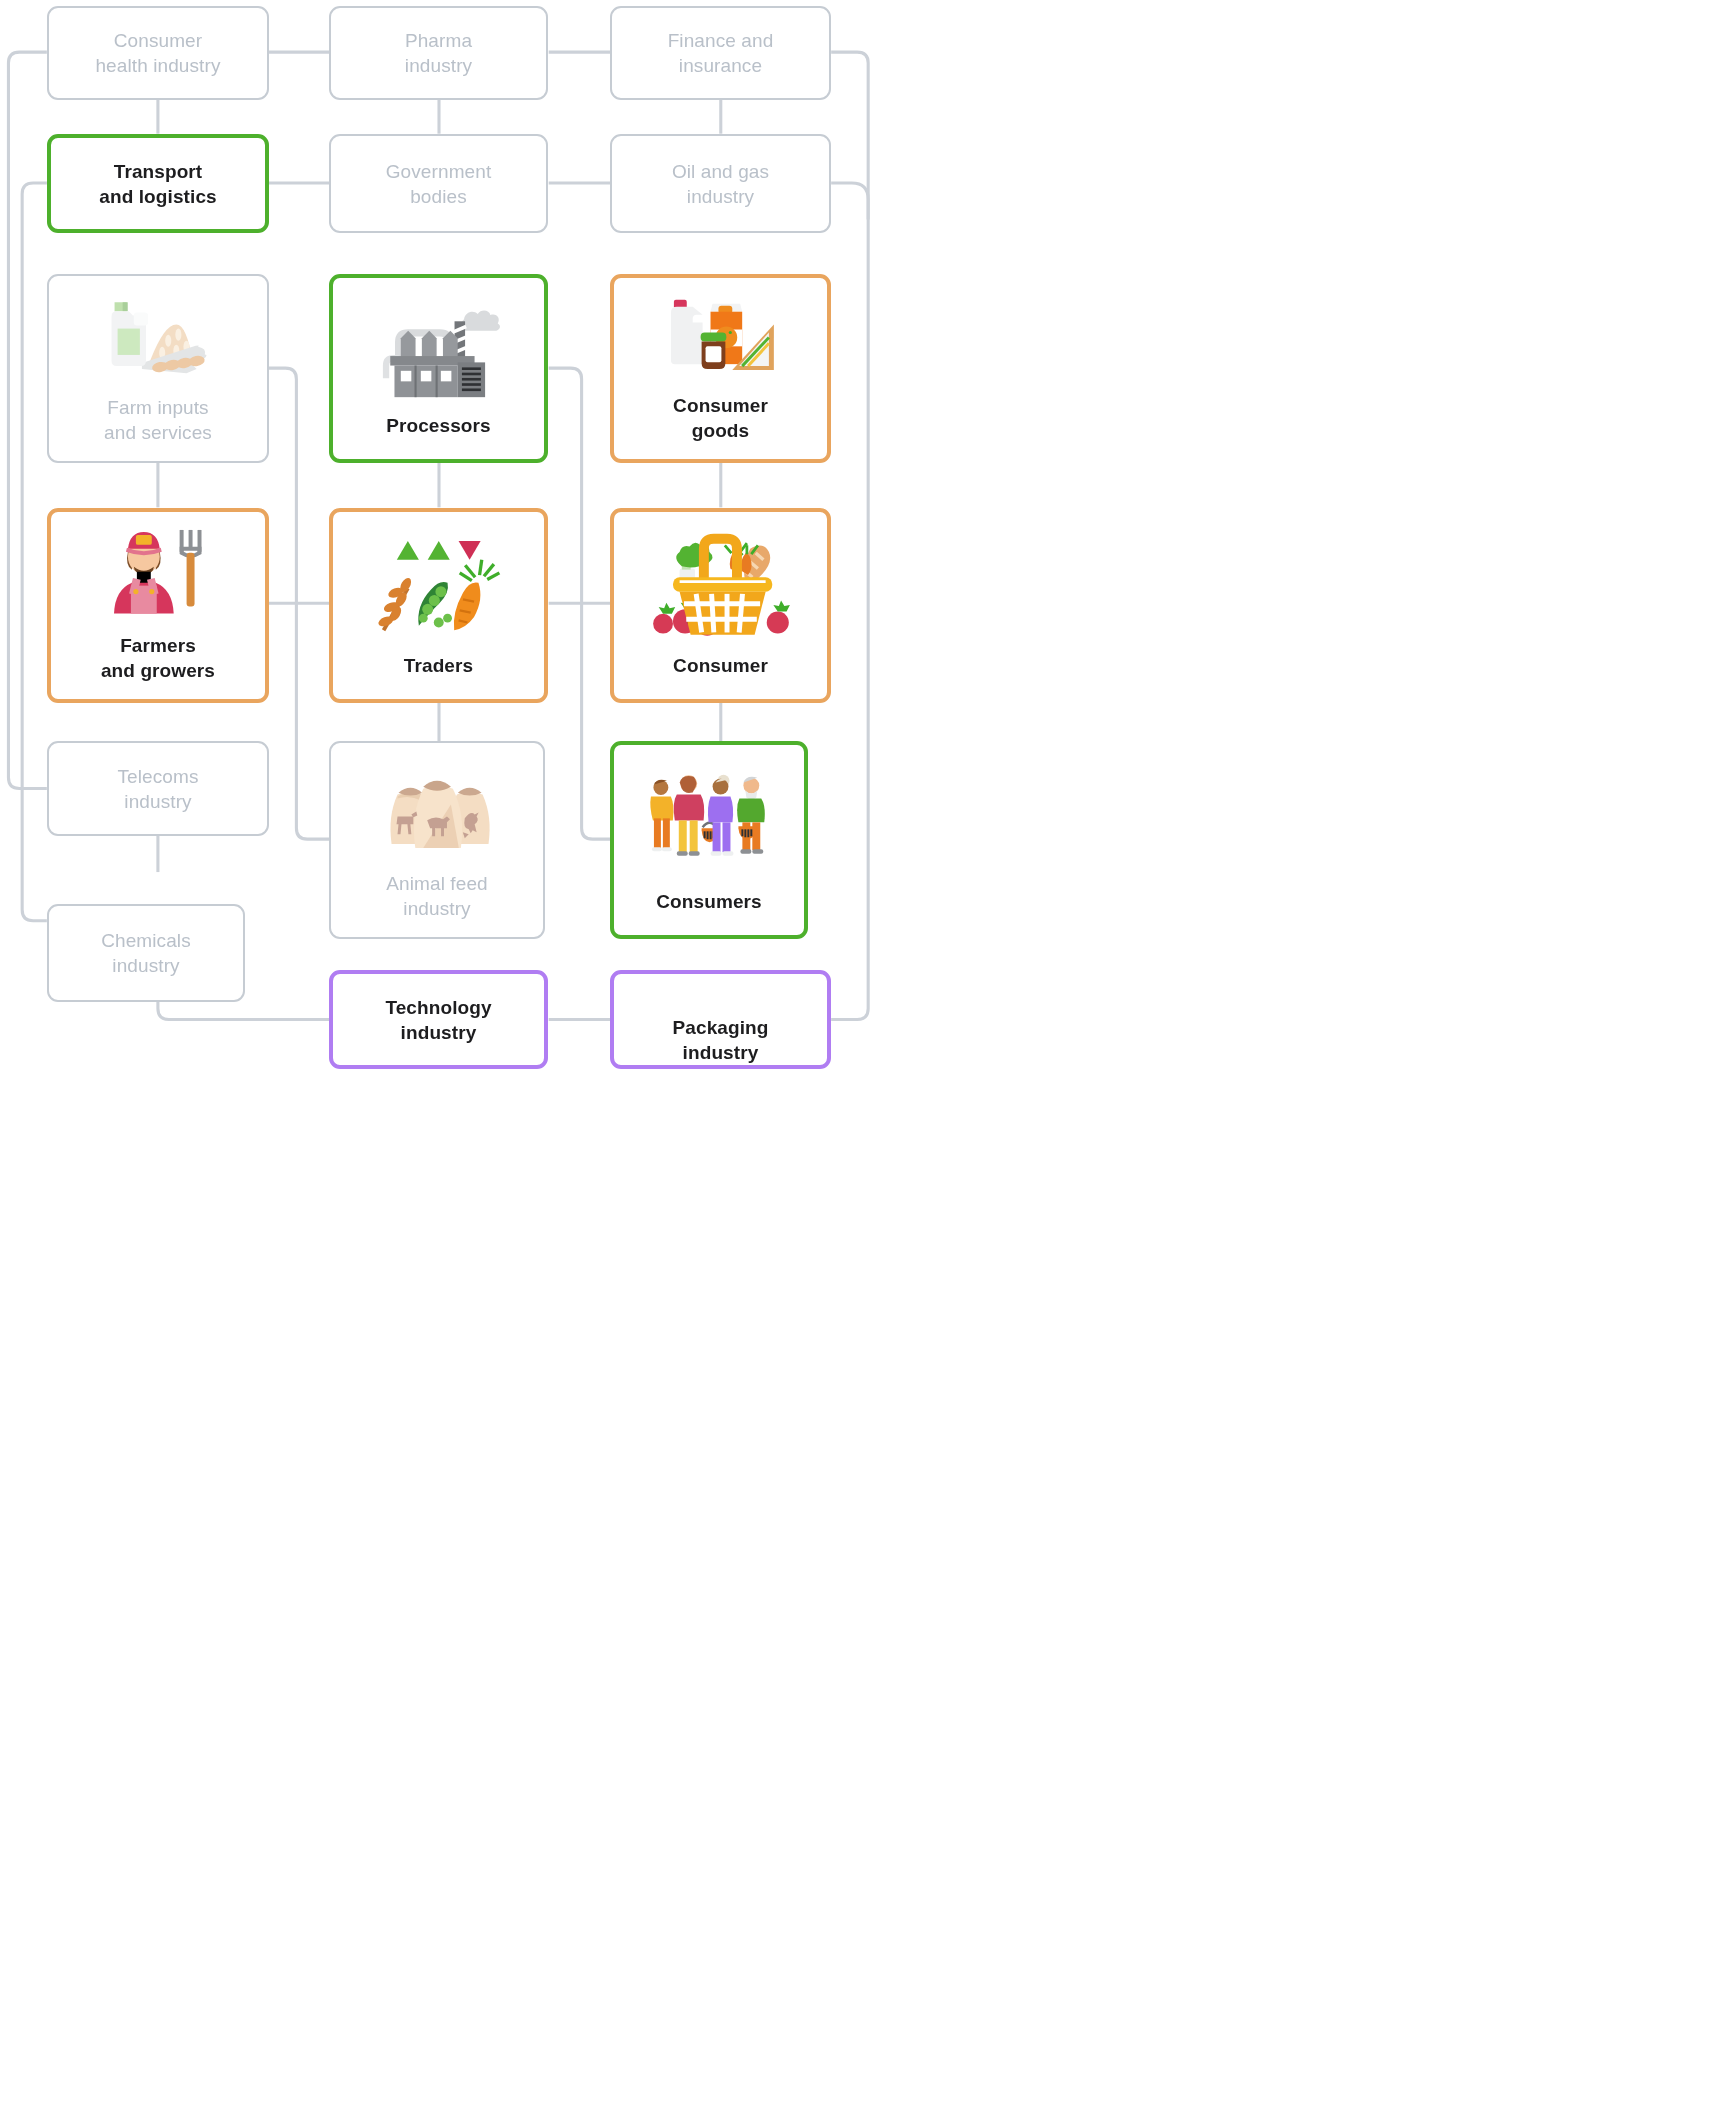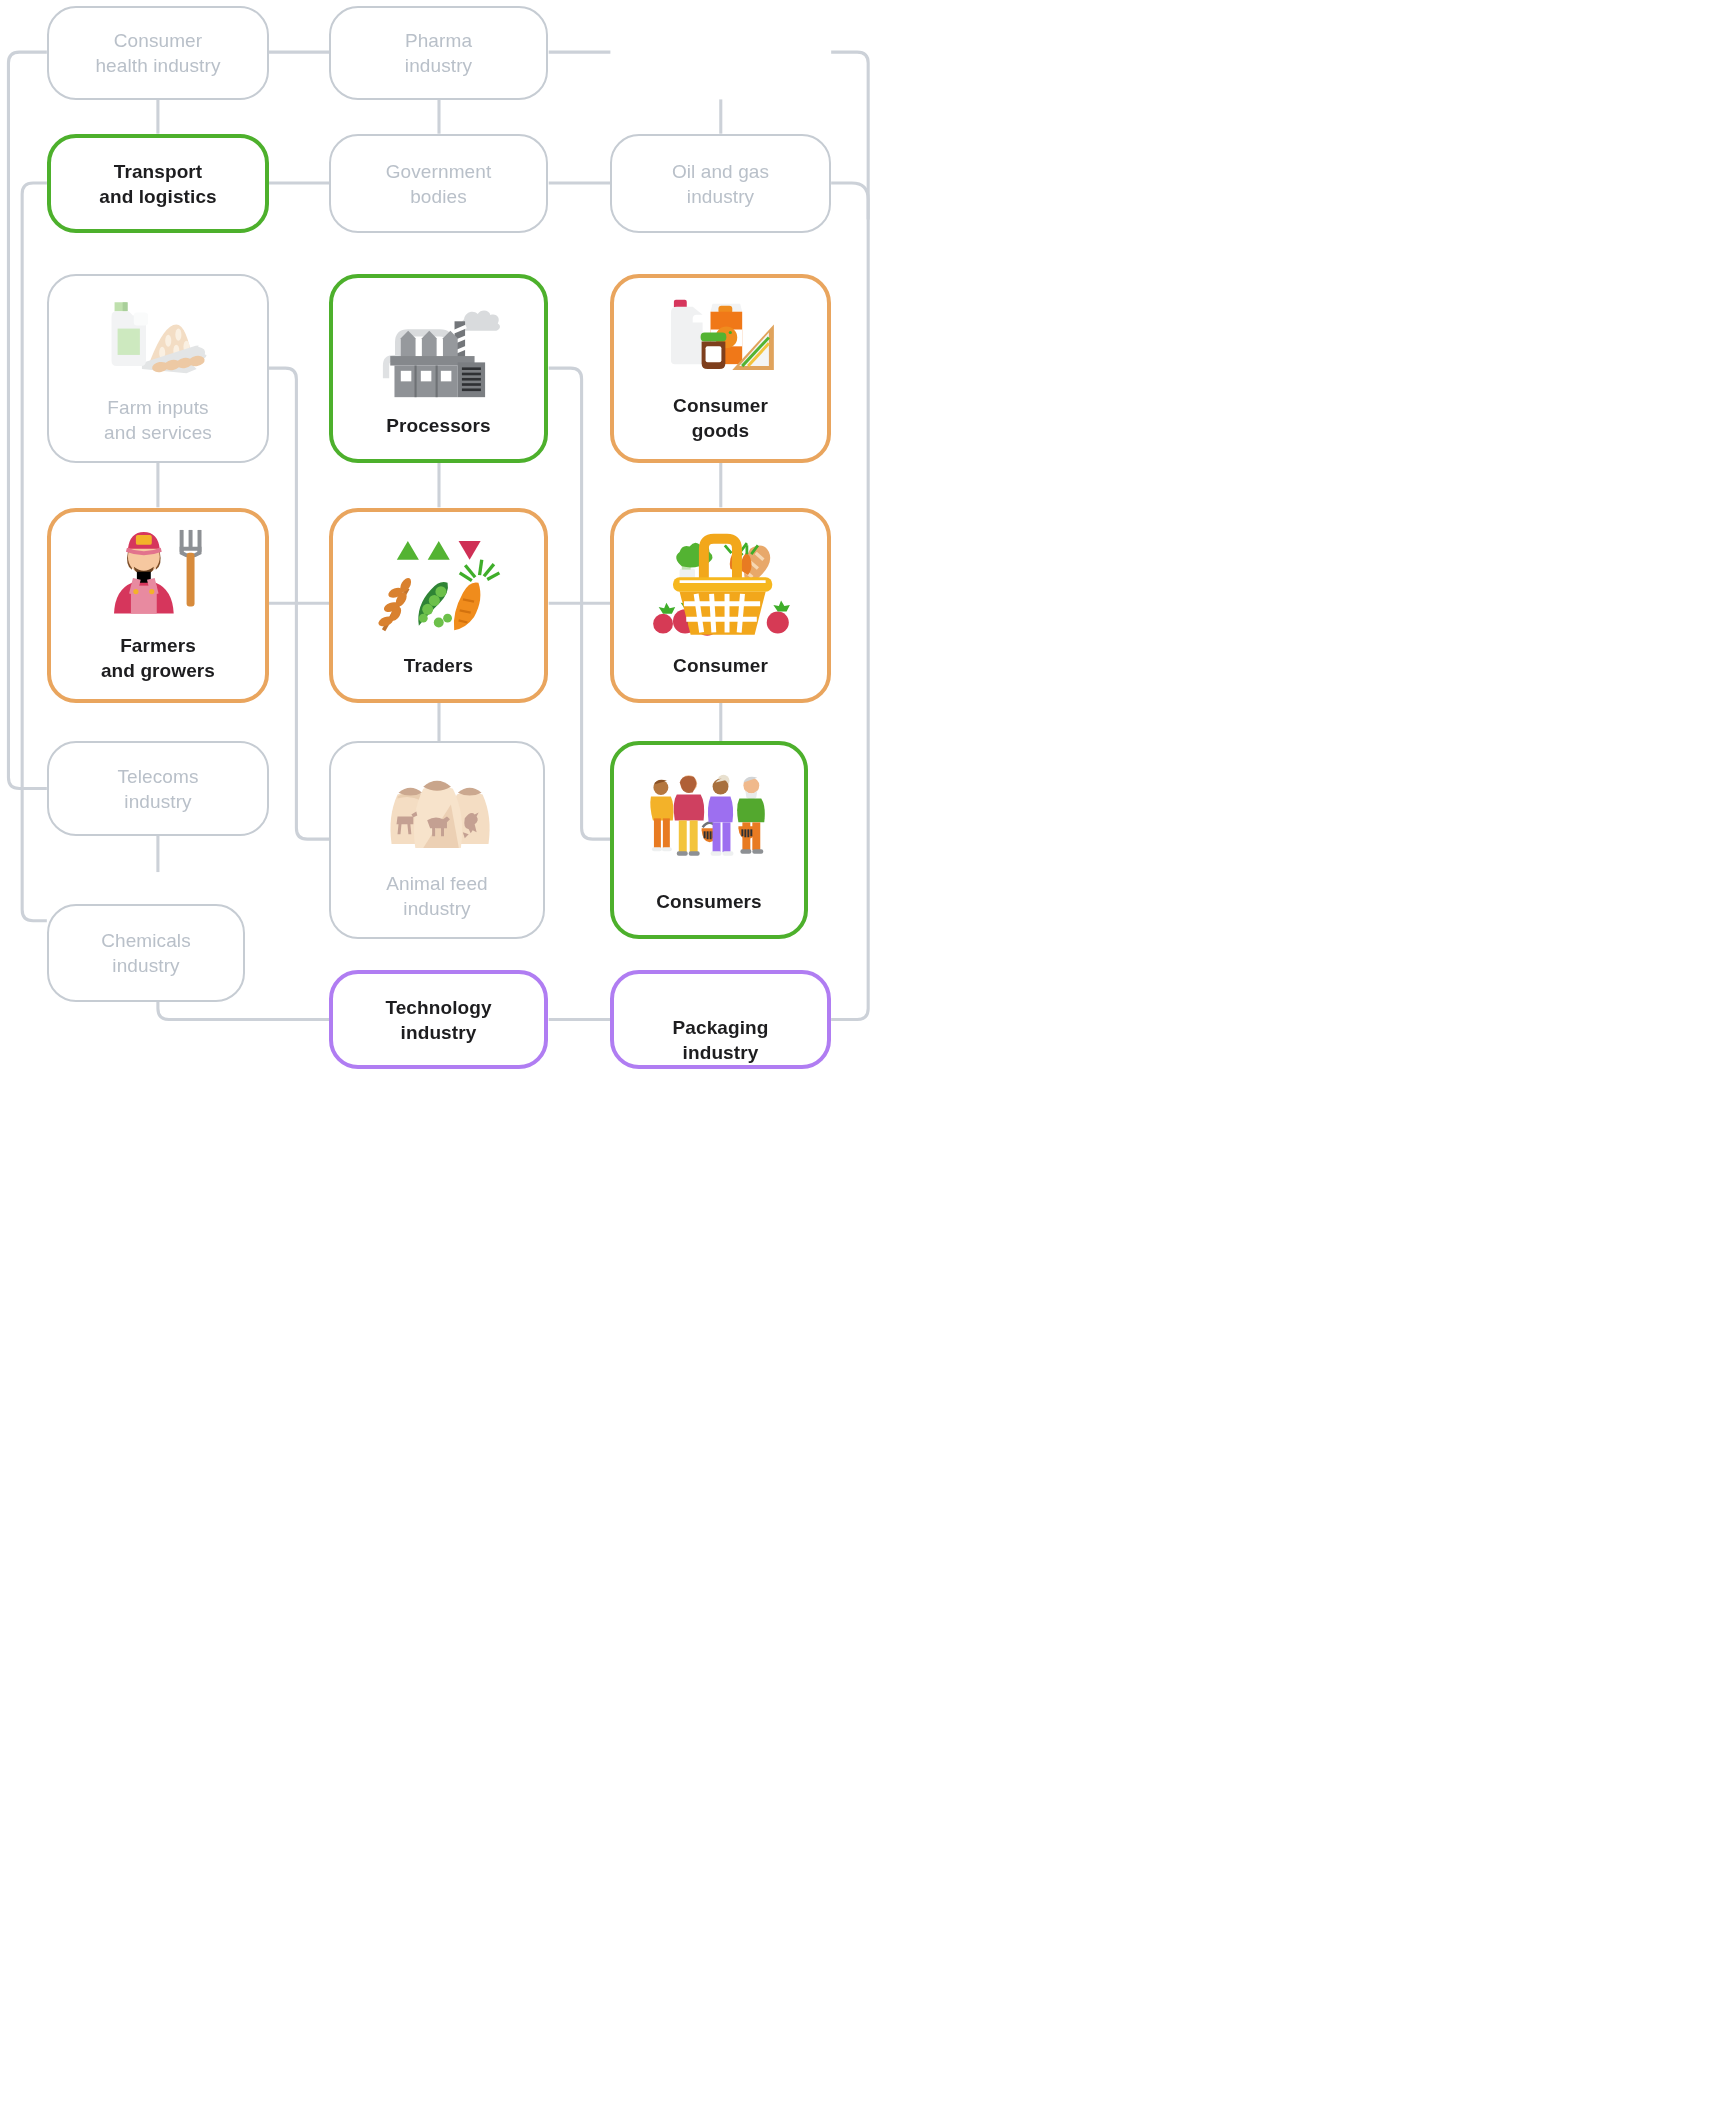--- a/index.html
+++ b/index.html
@@ -1,20 +1,20 @@
 <!DOCTYPE html>
 <html style="font-size:11px"><head>
 <meta charset="utf-8">
 <style>
   html,body{margin:0;padding:0;background:#fff;}
   body{font-family:"Liberation Sans","DejaVu Sans",sans-serif;}
   .canvas{position:relative;width:878px;height:1075px;background:#fff;overflow:hidden;}
   svg.connectors{position:absolute;left:0;top:0;z-index:1;}
   #nodes{position:absolute;left:0;top:0;width:100%;height:100%;z-index:2;}
-  .node{position:absolute;background:#fff;border-radius:29px;box-sizing:border-box;
+  .node{position:absolute;background:#fff;border-radius:11px;box-sizing:border-box;
         display:flex;flex-direction:column;align-items:center;justify-content:center;}
   .node.muted{border:2.7px solid #c6ccd3;}
   .node.green{border:4.8px solid #4db02c;}
   .node.orange{border:4.8px solid #e9a55e;}
   .node.purple{border:4.8px solid #b07df2;}
   .node .label{font-size:19px;line-height:25px;text-align:center;white-space:pre-line;
                color:#1d1d1f;font-weight:700;letter-spacing:0.1px;}
   .node.muted .label{color:#b9c0c9;font-weight:400;}
   .node.has-icon{justify-content:flex-end;}
   .node.has-icon .icon{flex:1;width:100%;display:flex;align-items:center;justify-content:center;padding-top:6.9px;}
@@ -61,20 +61,25 @@
   <div id="nodes">
       <div class="node muted" style="left: 47px; top: 5.5px; width: 222px; height: 94px;">
 
       <div class="label">Consumer
 health industry</div>
     </div>
       <div class="node muted" style="left: 329px; top: 5.5px; width: 219px; height: 94px;">
 
       <div class="label">Pharma
 industry</div>
+    </div>
+      <div class="node muted" style="left: 610px; top: 5.5px; width: 221px; height: 94px;">
+
+      <div class="label">Finance and
+insurance</div>
     </div>
       <div class="node green" style="left: 47px; top: 134px; width: 222px; height: 99px;">
 
       <div class="label">Transport
 and logistics</div>
     </div>
       <div class="node muted" style="left: 329px; top: 134px; width: 219px; height: 99px;">
 
       <div class="label">Government
 bodies</div>

